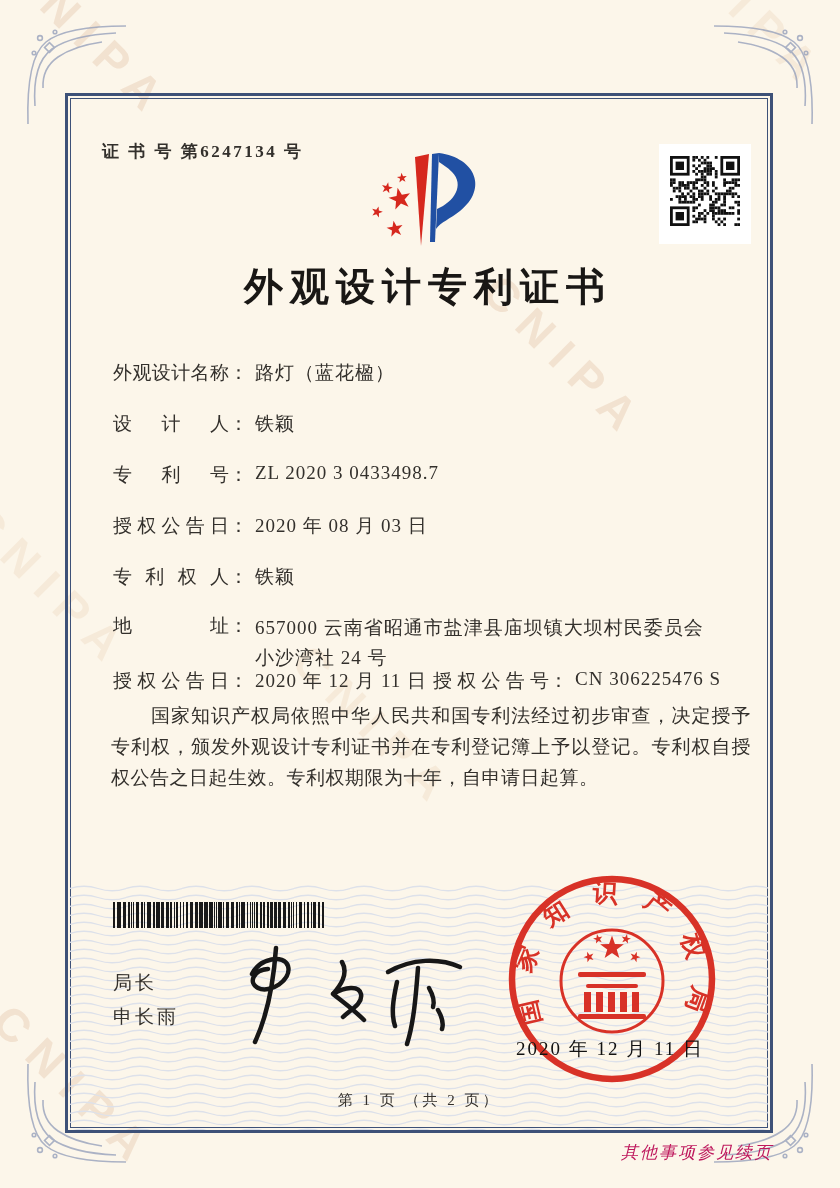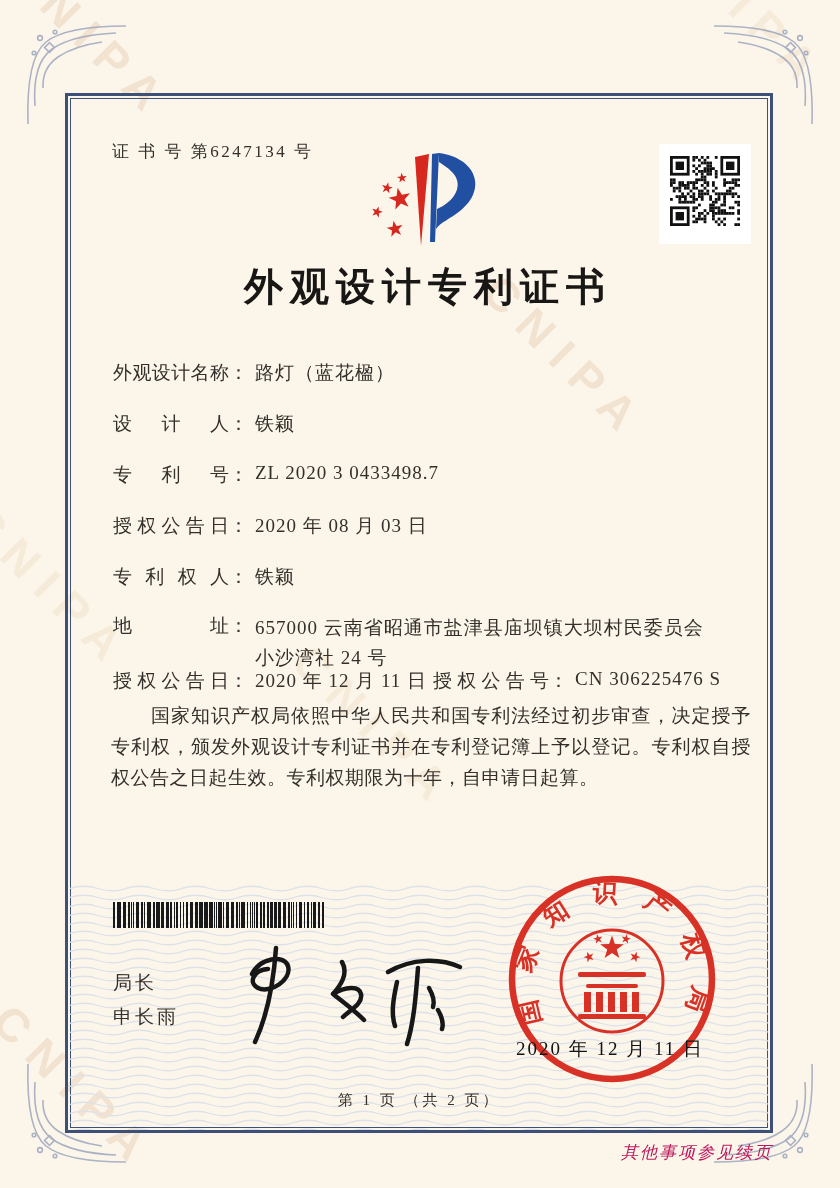--- a/index.html
+++ b/index.html
@@ -11,21 +11,21 @@
       user-select:none;z-index:1;}
   .wm.light{color:#f6ead9;}
   
   .lace{position:absolute;z-index:1;opacity:.8;}
   
   .frame{position:absolute;left:65px;top:93px;width:702px;height:1034px;border:3px solid #3d5178;z-index:2;}
   .frame-inner{position:absolute;inset:2px;border:1px solid #3d5178;}
   
   .waveband{position:absolute;left:70px;top:884px;width:698px;height:246px;z-index:2;}
   
-  .cert-no{position:absolute;left:112px;top:140px;font-size:17px;letter-spacing:2.5px;z-index:3;}
+  .cert-no{position:absolute;left:102px;top:140px;font-size:17px;letter-spacing:2.5px;z-index:3;font-weight:bold;}
   .logo{position:absolute;left:338px;top:141px;z-index:3;}
   .qrpad{position:absolute;left:659px;top:144px;width:92px;height:100px;background:#fff;z-index:3;}
   .qrpad svg{position:absolute;left:11px;top:12px;}
   .title{position:absolute;left:65px;top:260px;width:708px;text-align:center;font-size:39px;
          font-weight:bold;letter-spacing:7px;color:#191715;z-index:3;padding-left:9px;}
   .frow{position:absolute;left:113px;width:660px;font-size:19px;display:flex;align-items:flex-start;z-index:3;}
   .flabel{display:inline-block;width:116px;text-align-last:justify;flex:none;}
   .fcolon{flex:none;}
   .fvalue{padding-left:7px;letter-spacing:1px;}
   .fvalue.wrap{width:468px;line-height:30px;}

